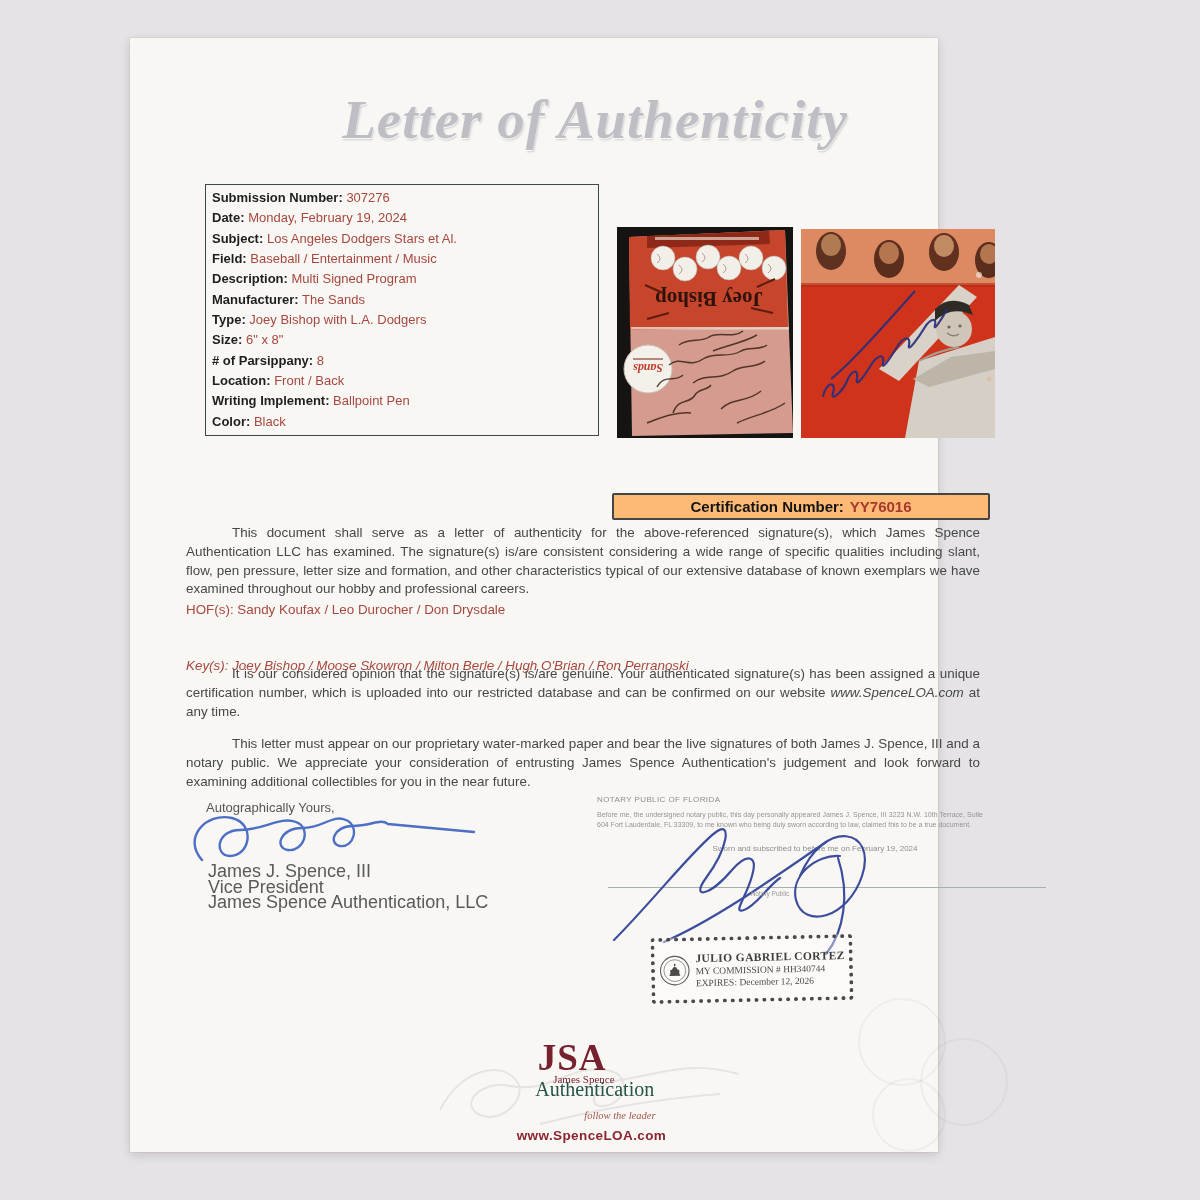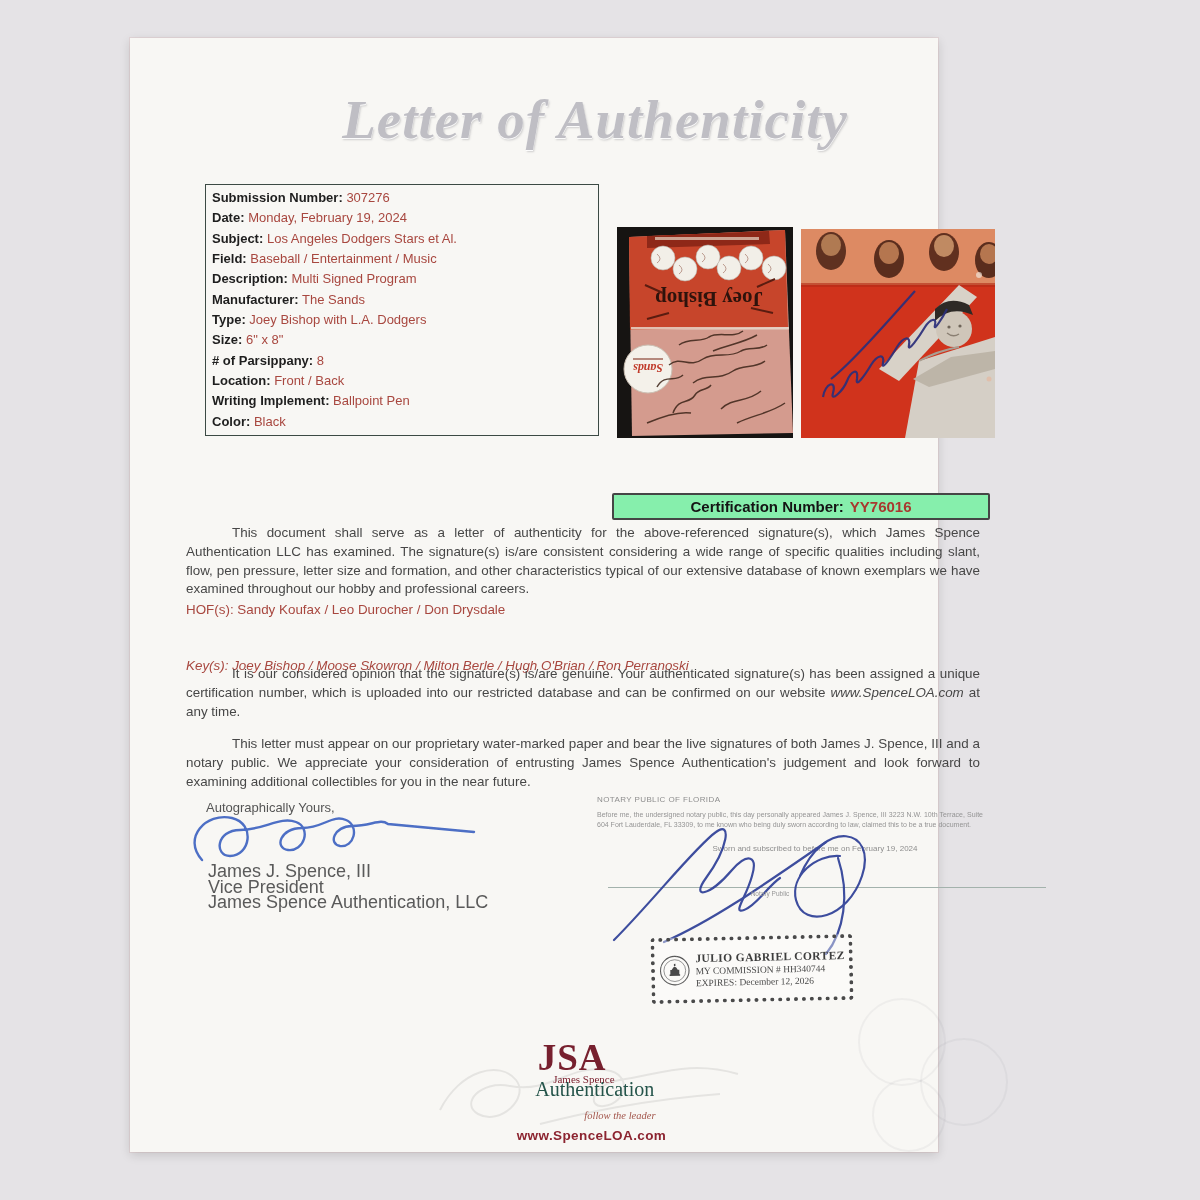--- a/index.html
+++ b/index.html
@@ -33,21 +33,21 @@
   .info-row .val{color:#a8473f;}
   
   .photo{position:absolute;overflow:hidden;}
   .photo1{left:487px;top:189px;width:176px;height:211px;}
   .photo2{left:671px;top:191px;width:194px;height:209px;}
   
   .cert-box{
     position:absolute;left:482px;top:455px;width:378px;height:27px;
     border:2px solid #454545;border-radius:2px;box-sizing:border-box;
     display:flex;align-items:center;justify-content:center;
-    font-size:15px;background:#86efac;
+    font-size:15px;background:#fdba74;
   }
   .cert-box .lbl{font-weight:700;color:#141414;}
   .cert-box .val{color:#a8382f;font-weight:700;margin-left:6px;}
   
   .para{
     position:absolute;left:56px;width:794px;
     font-size:13.4px;line-height:18.8px;color:#474747;
     text-align:justify;text-indent:46px;
   }
   .p1{top:486px;}

